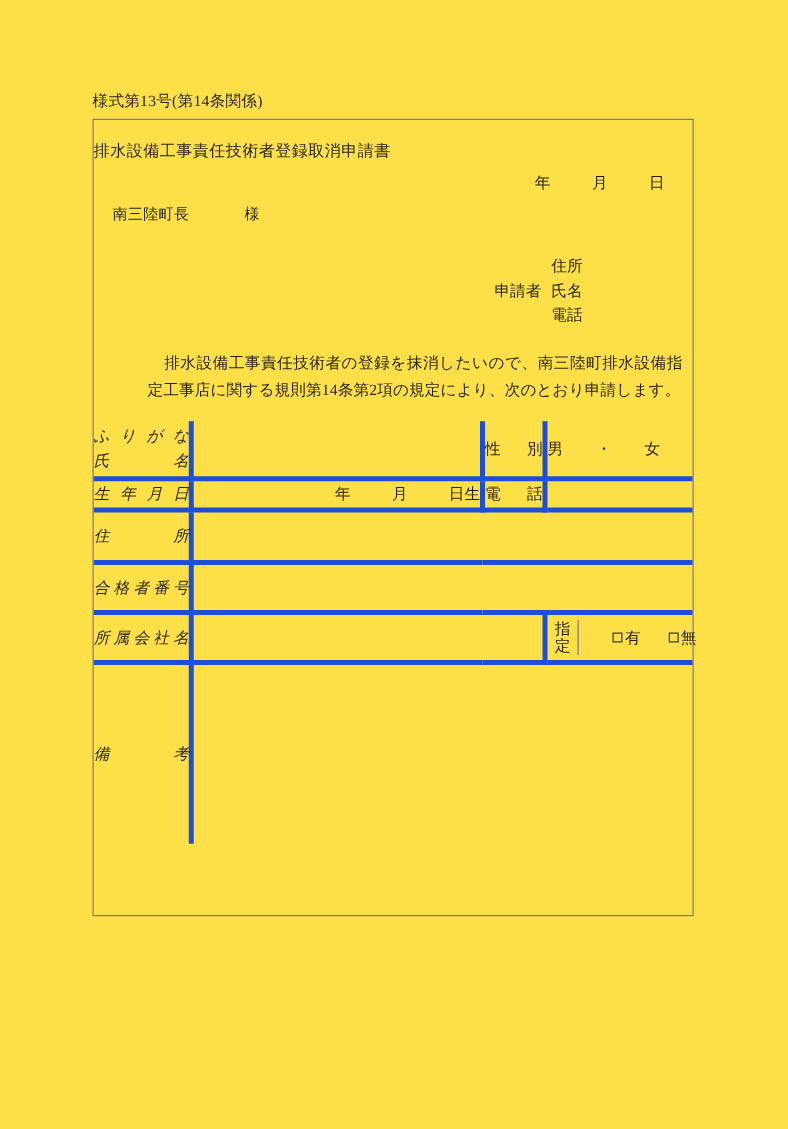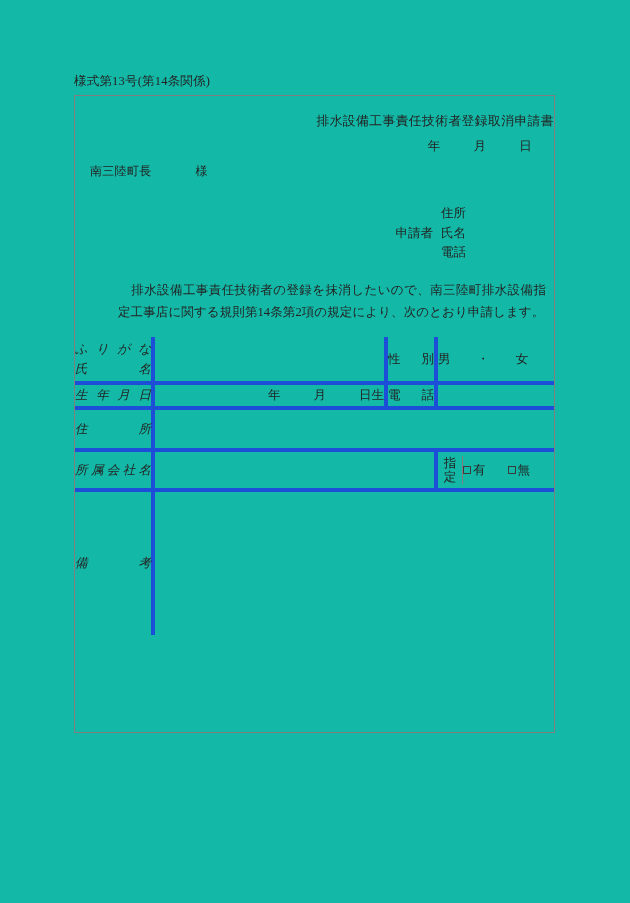--- a/index.html
+++ b/index.html
@@ -12,21 +12,21 @@
     height: 903px;
     position: relative;
     font-family: "Liberation Serif", "DejaVu Serif", serif;
     color: #231f20;
     -webkit-font-smoothing: antialiased;
   }
 
   .page {
     position: absolute;
     inset: 0;
-    background: #14b8a6;
+    background: #fde047;
   }
 
   
   .form-number {
     position: absolute;
     left: 74px;
     top: 73px;
     font-size: 12.5px;
     letter-spacing: 0.2px;
     white-space: nowrap;
@@ -47,21 +47,21 @@
   .upper {
     position: relative;
     height: 241px;
   }
 
   .doc-title {
     position: absolute;
     left: 0;
     right: 0;
     top: 17px;
-    text-align: right;
+    text-align: left;
     font-size: 12.8px;
     letter-spacing: 0.4px;
   }
 
   .date-line {
     position: absolute;
     right: 22px;
     top: 42px;
     font-size: 12.5px;
     letter-spacing: 0.3px;
@@ -176,21 +176,21 @@
     width: 24px;
     text-align: center;
     line-height: 14px;
     font-size: 11.5px;
     padding: 3px 0;
   }
   .vert-lbl span { display: block; }
 
   .check-cell {
     width: 94px;
-    text-align: left;
+    text-align: right;
     white-space: nowrap;
     font-size: 12.5px;
   }
   .check-cell .opt { display: inline-block; }
   .check-cell .opt + .opt { margin-left: 22px; }
   .box {
     display: inline-block;
     width: 8px;
     height: 8px;
     border: 1px solid #3a3a3a;
@@ -270,20 +270,24 @@
           <td class="mid-lbl">電話</td>
           <td class="cell-empty"></td>
         </tr>
 
         <tr style="height:42px">
           <td class="lbl">住所</td>
           <td class="cell-empty" colspan="3"></td>
         </tr>
 
 
+        <tr style="height:40px">
+          <td class="lbl">合格者番号</td>
+          <td class="cell-empty" colspan="3"></td>
+        </tr>
 
         <tr style="height:40px">
           <td class="lbl">所属会社名</td>
           <td class="cell-empty" colspan="2"></td>
           <td style="padding:0;border:1px solid #7f7f7f;border-right:none">
             <table style="border-collapse:collapse;width:100%;height:100%;table-layout:fixed">
               <tbody>
                   <tr>
                 <td class="vert-lbl" style="border:none;border-right:1px solid #7f7f7f">
                   <span>指</span>

